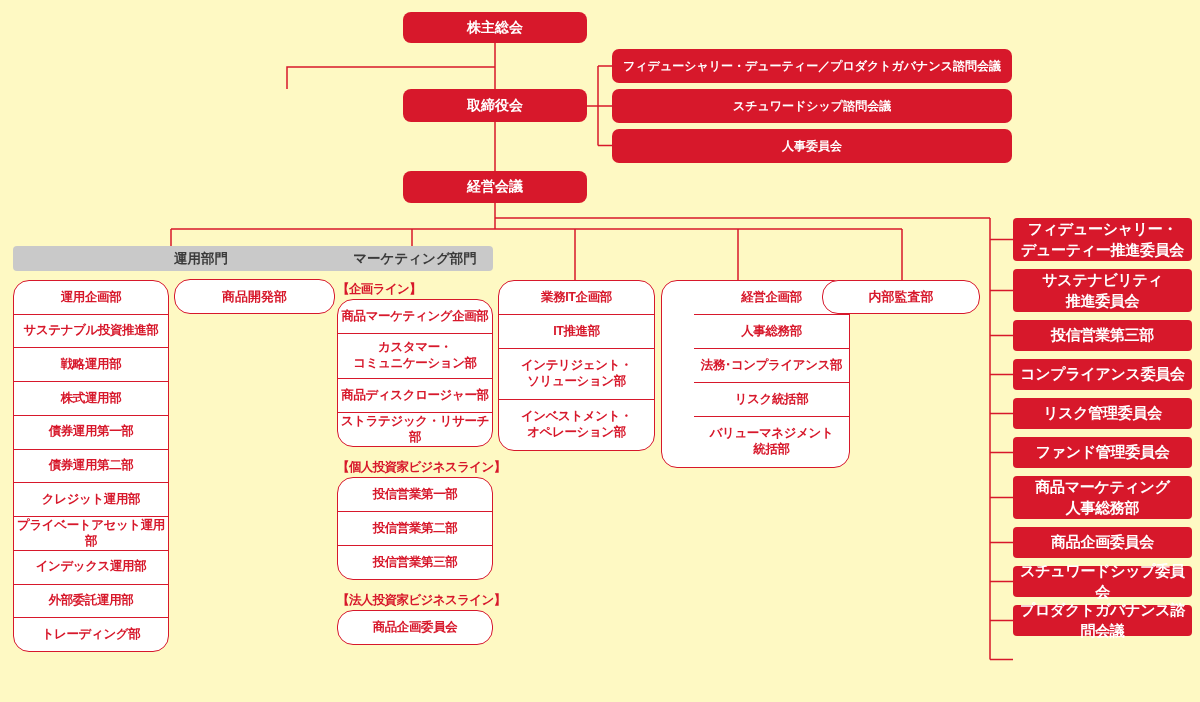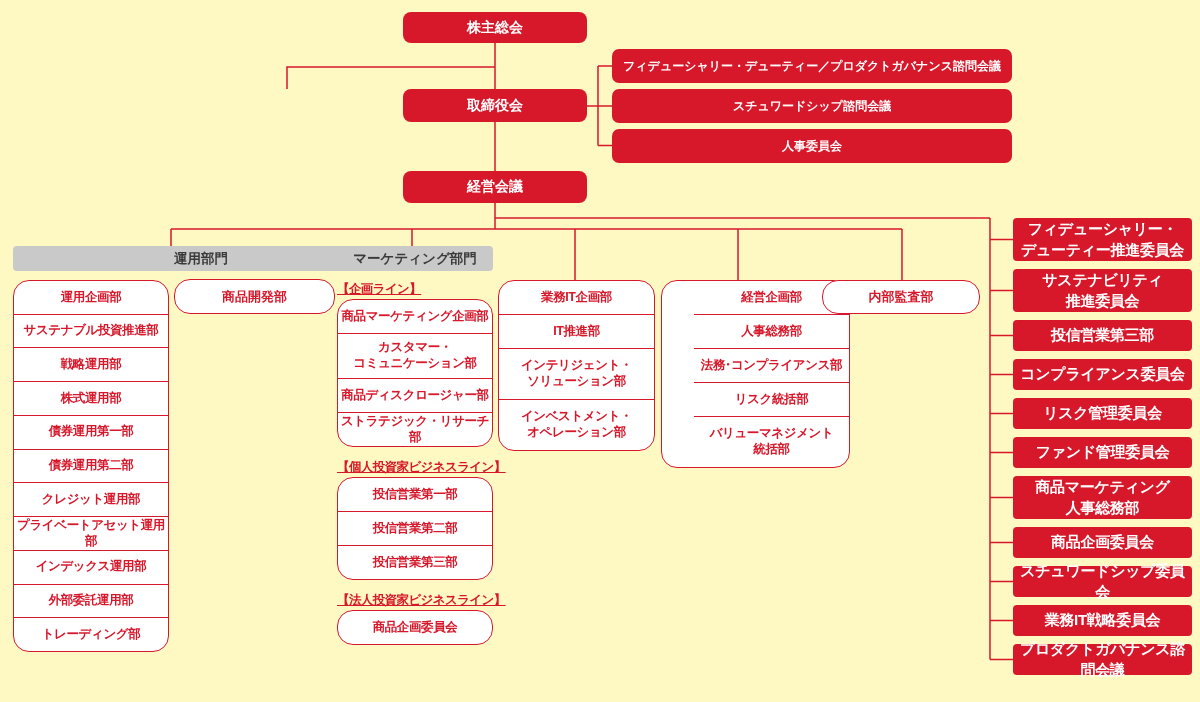--- a/index.html
+++ b/index.html
@@ -23,21 +23,21 @@
     font-weight:bold;font-size:12.5px;letter-spacing:-0.4px;line-height:1.25;white-space:pre-line;}
   .cell:first-child{border-top:0;}
   .cell.twoline{min-height:50px;}
   .single-box{position:absolute;border:1.5px solid var(--red);border-radius:16px;background:#fff;
     display:flex;align-items:center;justify-content:center;color:var(--red);
     font-weight:bold;font-size:13px;z-index:2;}
 
   
   #marketing-col{position:absolute;left:337px;top:281px;width:156px;z-index:2;}
   #marketing-col .line-label{height:15px;margin:12px 0 3px;color:var(--red);
-    font-weight:bold;font-size:12.5px;letter-spacing:-0.6px;white-space:nowrap;text-decoration:underline;}
+    font-weight:bold;font-size:12.5px;letter-spacing:-0.6px;white-space:nowrap;}
   #marketing-col .line-label:first-child{margin-top:0;}
   #marketing-col .cell.twoline{min-height:44px;}
   #marketing-col .cell{font-size:12.5px;}
 
   
   #advisory-stack{position:absolute;left:612px;top:49px;width:400px;
     display:flex;flex-direction:column;gap:6px;z-index:2;}
   .adv-box{height:34px;background:var(--red);color:#fff;border-radius:7px;
     display:flex;align-items:center;justify-content:center;font-weight:bold;font-size:12px;}
 
@@ -169,17 +169,16 @@
       <div class="committee twoline">サステナビリティ
 推進委員会</div>
       <div class="committee">投信営業第三部</div>
       <div class="committee">コンプライアンス委員会</div>
       <div class="committee">リスク管理委員会</div>
       <div class="committee">ファンド管理委員会</div>
       <div class="committee twoline">商品マーケティング
 人事総務部</div>
       <div class="committee">商品企画委員会</div>
       <div class="committee">スチュワードシップ委員会</div>
-      <div class="committee">業務IT戦略委員会</div>
       <div class="committee">プロダクトガバナンス諮問会議</div>
     </div>
 
 </div>
 
 </body></html>

